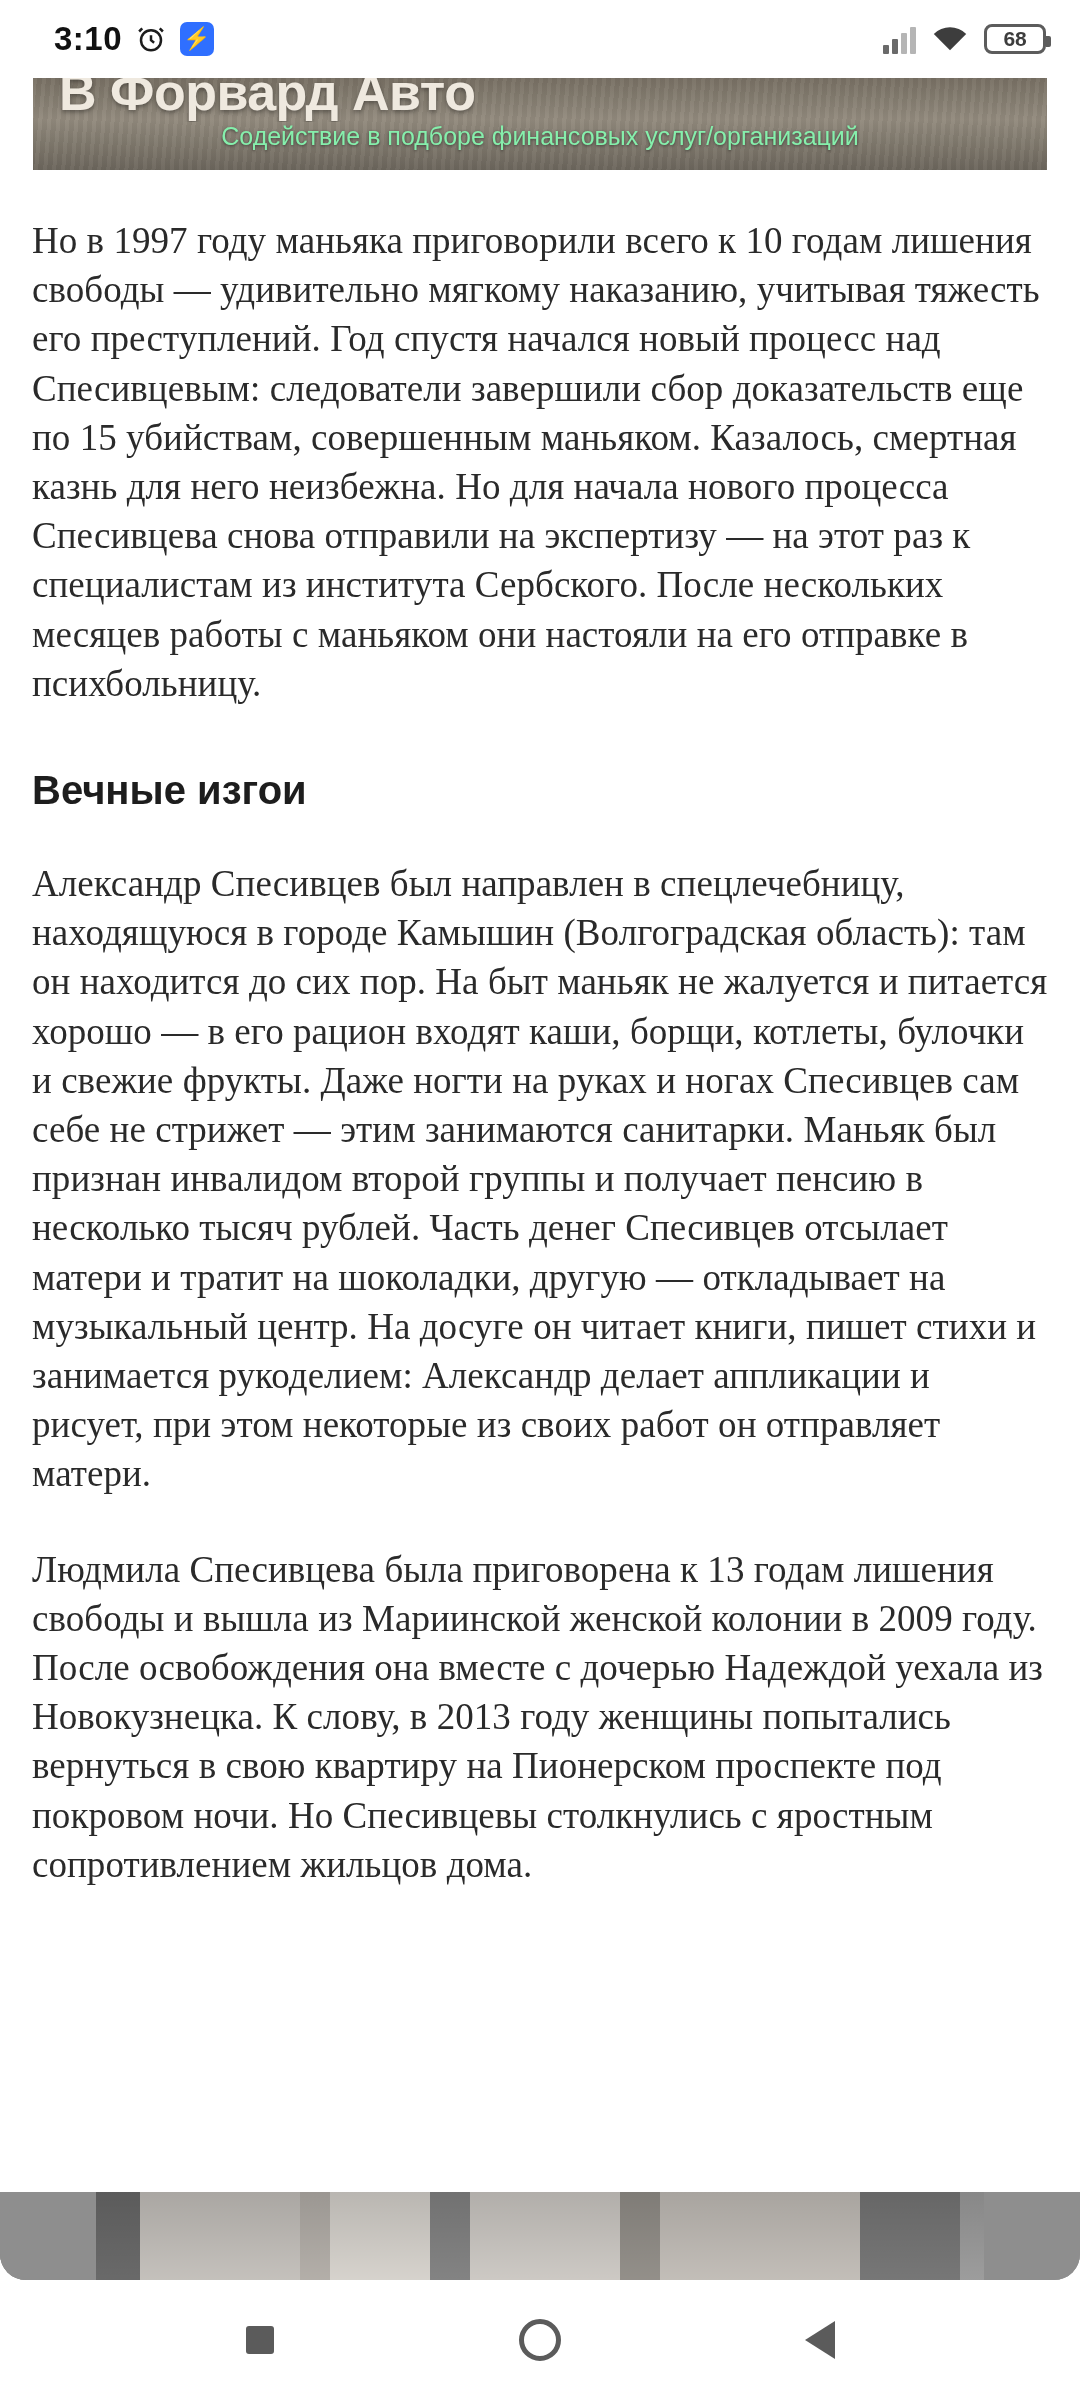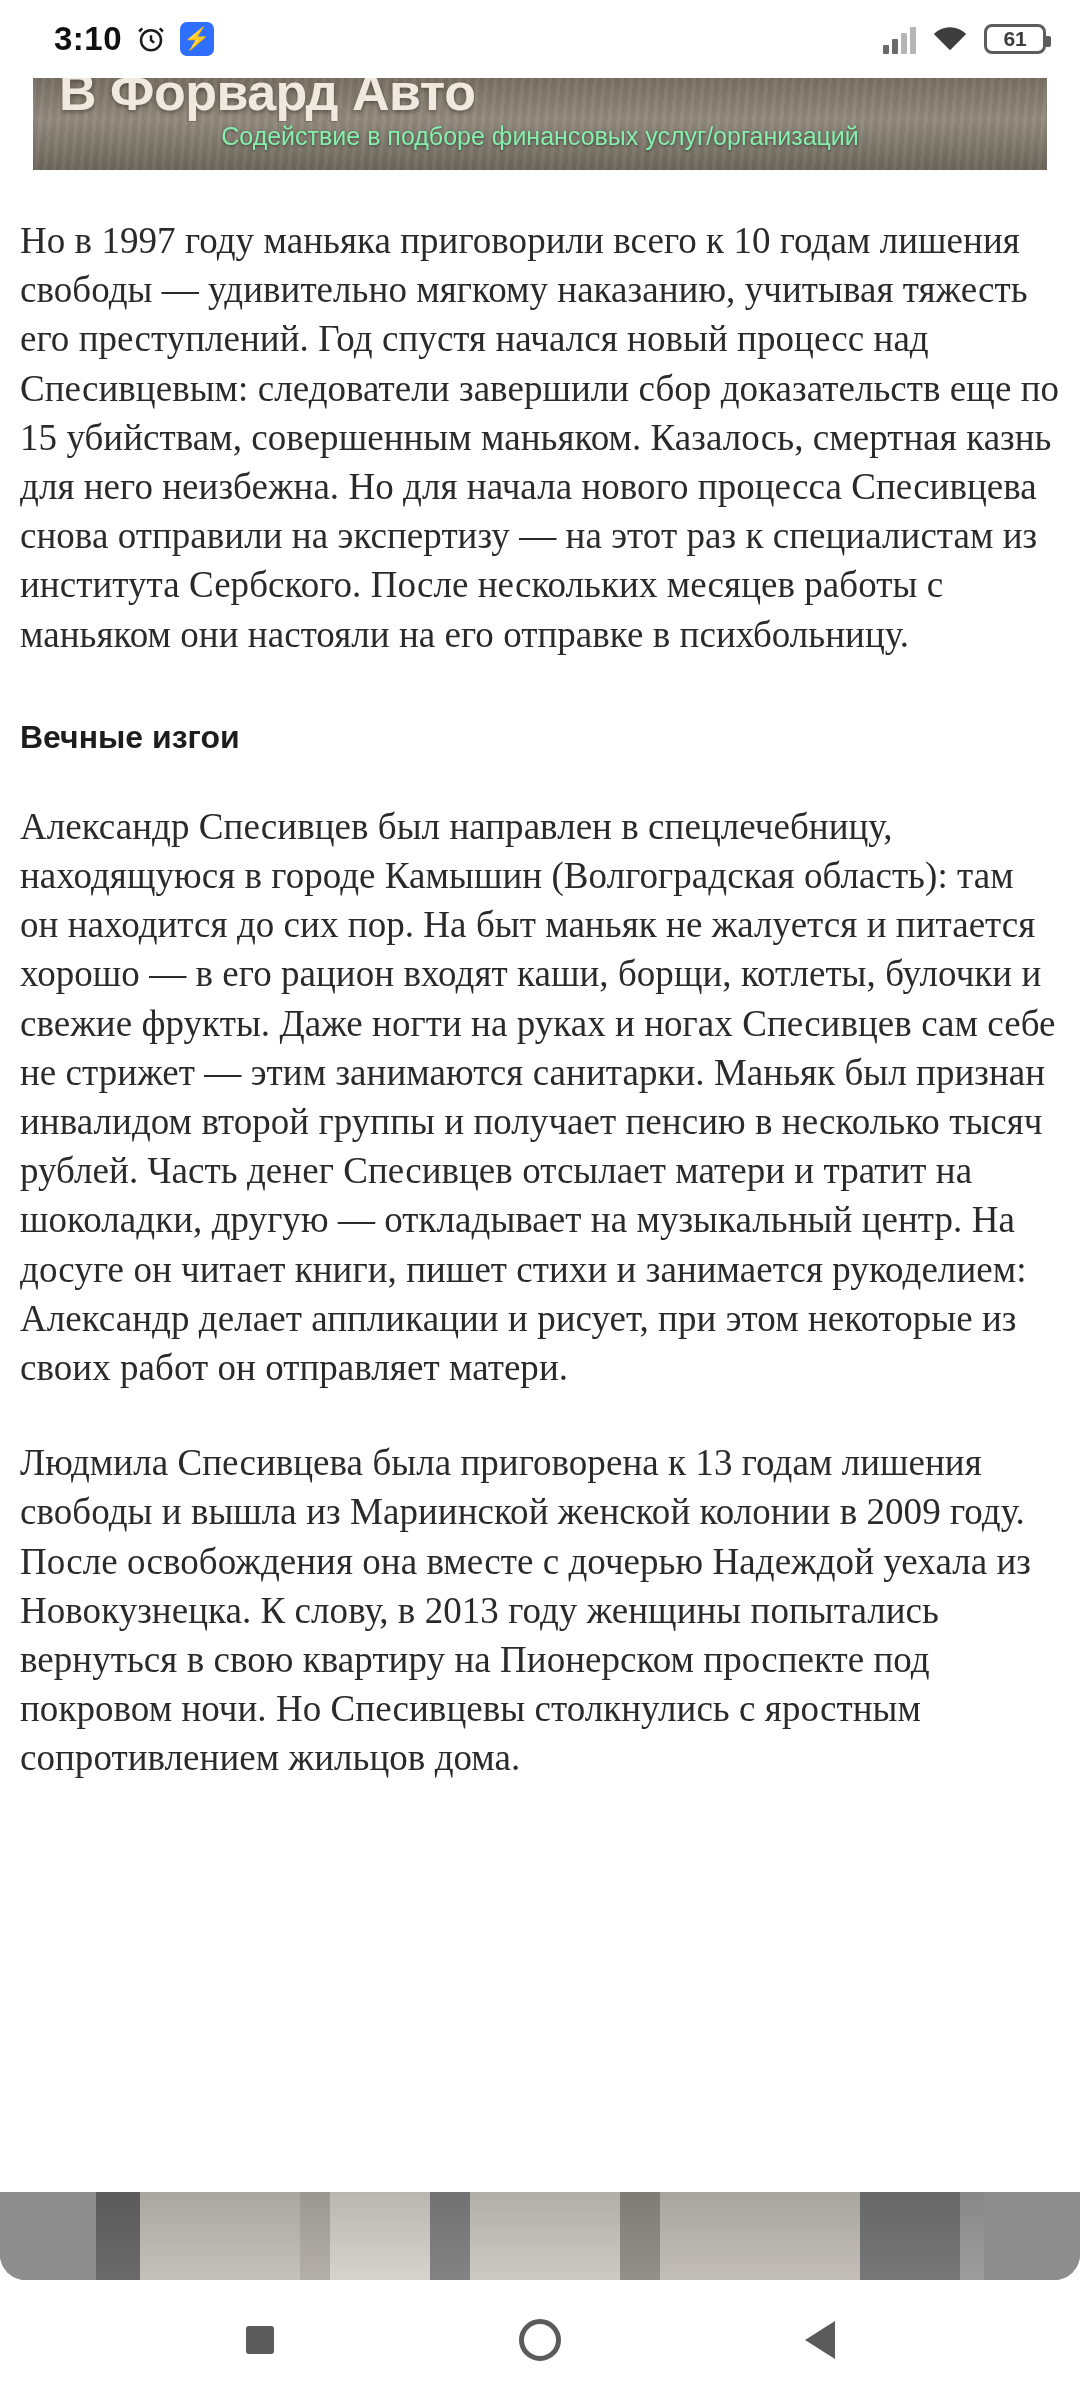--- a/index.html
+++ b/index.html
@@ -133,34 +133,34 @@
     position: absolute;
     left: 0; right: 0;
     top: 44px;
     text-align: center;
     font-size: 25px;
     color: #86efac;
     text-shadow: 0 1px 3px rgba(0,0,0,.5);
   }
 
   .article {
-    padding: 0 20px;
+    padding: 0 32px;
     font-family: "Liberation Serif", serif;
     color: #2a2a2a;
   }
   .para {
     font-size: 37px;
     line-height: 1.33;
     margin-top: 46px;
     letter-spacing: 0.05px;
     text-align: left;
   }
   .section-head {
     font-family: "Liberation Sans", sans-serif;
-    font-size: 32px;
+    font-size: 40px;
     font-weight: 700;
     color: #1d1d1d;
     margin-top: 60px;
   }
 
   
   .photo-strip {
     position: absolute;
     left: 0; right: 0;
     bottom: 0;
@@ -249,21 +249,21 @@
           <i></i>
           <i></i>
           <i></i>
       </span>
       <span class="wifi-icon">
         <svg width="36" height="30" viewBox="0 0 24 20" fill="#3d3d3d">
           <path d="M12 17.5 1.2 6.6A15.5 15.5 0 0 1 22.8 6.6z"></path>
         </svg>
       </span>
       <span class="battery">
-        <span>61</span>
+        <span>68</span>
       </span>
     </div>
   </div>
 
   <div class="content">
 
     <div class="ad-banner">
       <div class="ad-banner-bg"></div>
       <div class="ad-banner-texture"></div>
       <div class="ad-title">В Форвард Авто</div>

